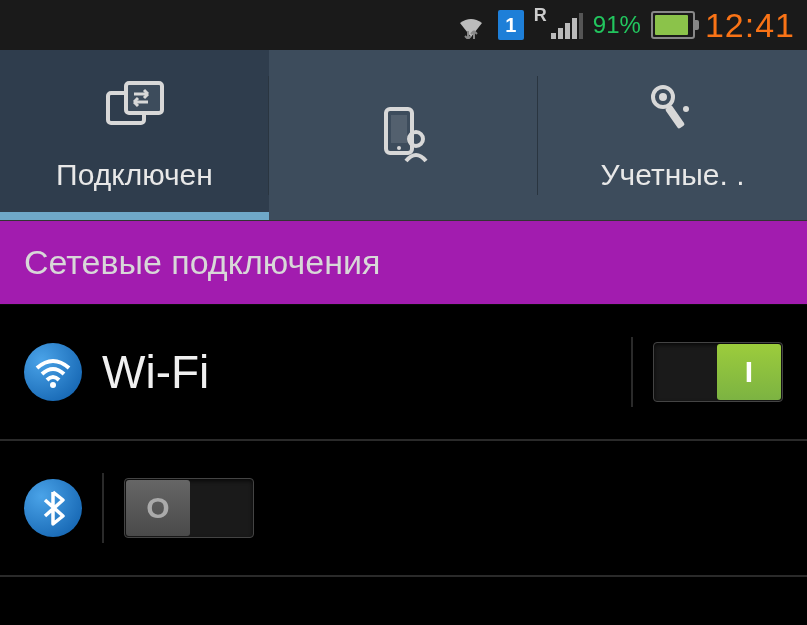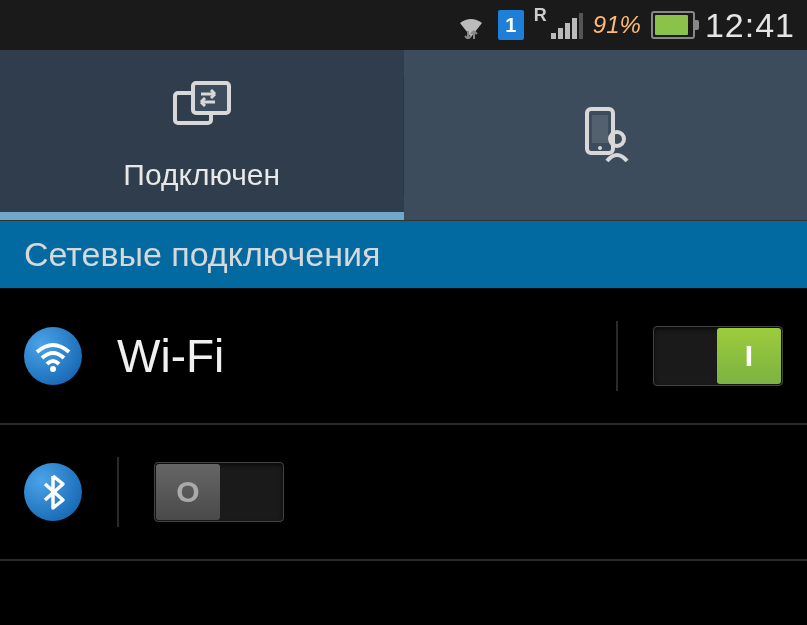--- a/index.html
+++ b/index.html
@@ -46,22 +46,21 @@
     .roaming {
       font-size: 18px;
       font-weight: bold;
       color: #ccc;
       position: relative;
       top: -10px;
       margin-right: -6px;
     }
     .battery-pct {
       font-size: 24px;
-      color: #fdba74;
-      font-style: italic;
+      color: #22c55e;
     }
     .battery-icon {
       width: 44px;
       height: 28px;
       border: 2px solid #888;
       border-radius: 3px;
       position: relative;
       display: flex;
       align-items: center;
       padding: 2px;
@@ -76,21 +75,21 @@
       background: #888;
       border-radius: 0 2px 2px 0;
     }
     .battery-fill {
       background: #8bc34a;
       height: 100%;
       border-radius: 1px;
     }
     .clock {
       font-size: 34px;
-      color: #e5e5e5;
+      color: #f97316;
       letter-spacing: 1px;
     }
     
     .tabs {
       display: flex;
       height: 170px;
       background: #3d4c5c;
     }
     .tab {
       flex: 1;
@@ -132,35 +131,35 @@
     }
     .tab-label {
       font-size: 30px;
       color: #e8e8e8;
       white-space: nowrap;
       overflow: hidden;
       max-width: 100%;
     }
     
     .section-header {
-      background: #0369a1;
-      padding: 14px 24px;
+      background: #a21caf;
+      padding: 22px 24px;
       font-size: 34px;
       color: #d8d8d8;
       border-top: 1px solid #333;
       border-bottom: 1px solid #0a0a0a;
     }
     
     .setting-row {
       display: flex;
       align-items: center;
       padding: 32px 24px;
       background: #000;
       border-bottom: 2px solid #2a2a2a;
-      gap: 35px;
+      gap: 20px;
       cursor: pointer;
     }
     .setting-icon {
       width: 58px;
       height: 58px;
       border-radius: 50%;
       display: flex;
       align-items: center;
       justify-content: center;
       flex-shrink: 0;
@@ -256,20 +255,31 @@
     <span class="tab-icon">
       <svg width="60" height="60" viewBox="0 0 60 60">
         <rect x="12" y="4" width="26" height="44" rx="4" fill="none" stroke="#d8d8d8" stroke-width="4"></rect>
         <rect x="17" y="10" width="16" height="28" fill="#d8d8d8" opacity="0.15"></rect>
         <circle cx="25" cy="43" r="2" fill="#d8d8d8"></circle>
         <circle cx="42" cy="34" r="7" fill="none" stroke="#d8d8d8" stroke-width="4"></circle>
         <path d="M32 56 Q42 44 52 56" fill="none" stroke="#d8d8d8" stroke-width="4"></path>
       </svg>
     </span>
   </div>
+  <div class="tab">
+    <span class="tab-icon">
+      <svg width="60" height="60" viewBox="0 0 60 60">
+        <circle cx="20" cy="18" r="10" fill="none" stroke="#d8d8d8" stroke-width="4"></circle>
+        <circle cx="20" cy="18" r="4" fill="#d8d8d8"></circle>
+        <rect x="28" y="26" width="8" height="24" rx="2" fill="#d8d8d8" transform="rotate(-35 32 38)"></rect>
+        <circle cx="43" cy="30" r="3" fill="#d8d8d8"></circle>
+      </svg>
+    </span>
+    <span class="tab-label">Учетные. .</span>
+  </div>
 </div>
 
 <div class="section-header">Сетевые подключения</div>
 
 <div class="setting-row">
   <span class="setting-icon" style="background:radial-gradient(circle at 30% 30%, #4aa3e8, #0b5aa8)">
     <svg width="40" height="40" viewBox="0 0 40 40">
       <path d="M4 16 Q20 2 36 16" stroke="#fff" stroke-width="4" fill="none"></path>
       <path d="M9 22 Q20 12 31 22" stroke="#fff" stroke-width="4" fill="none"></path>
       <path d="M14 28 Q20 22 26 28" stroke="#fff" stroke-width="4" fill="none"></path>

